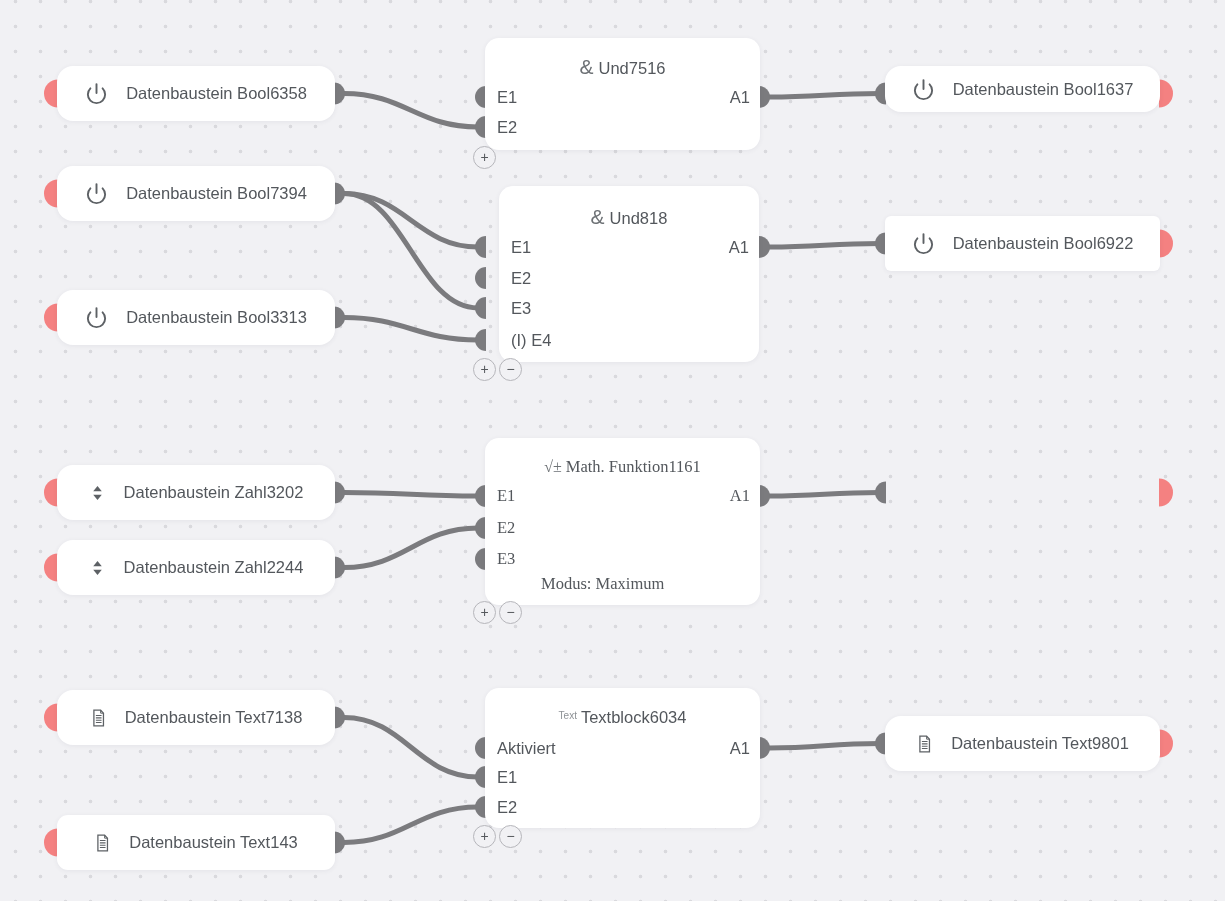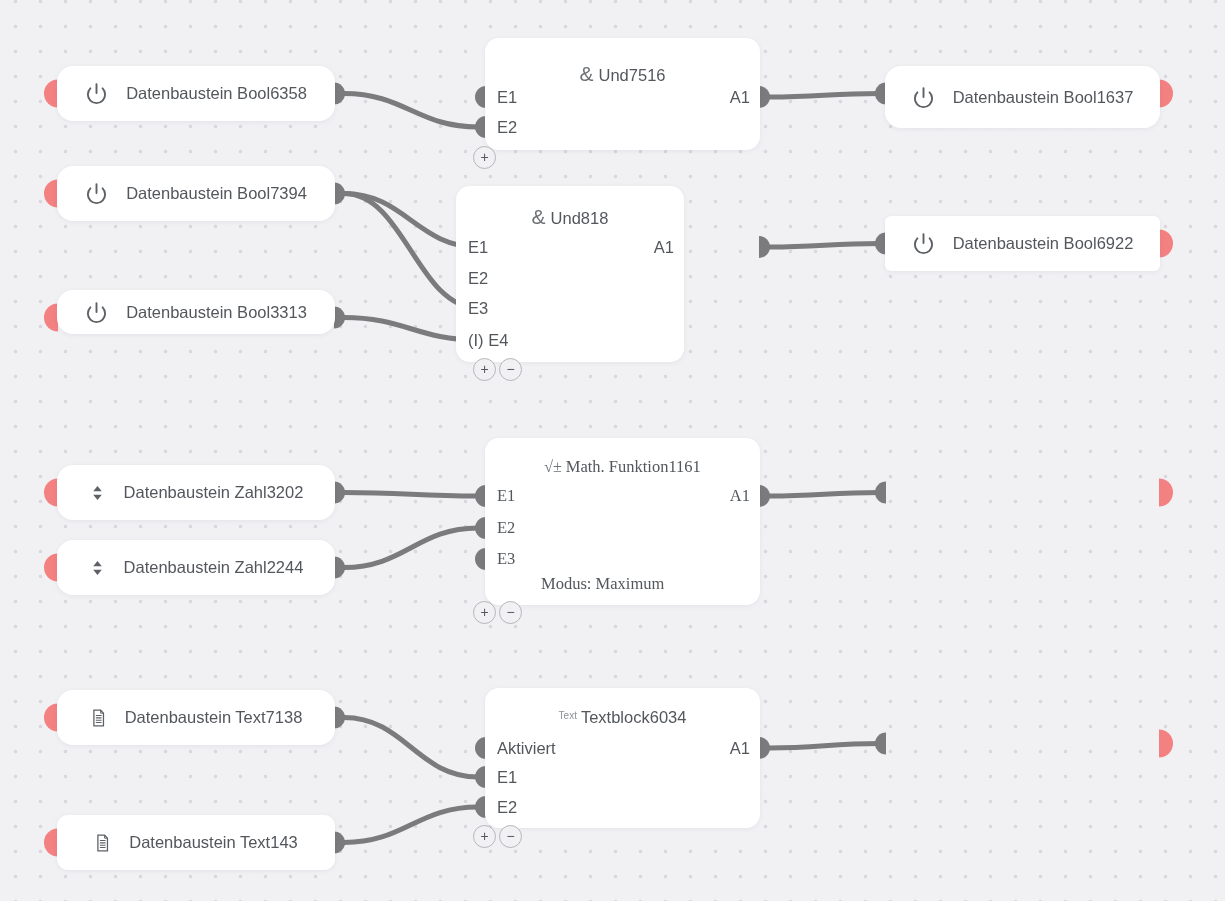--- a/index.html
+++ b/index.html
@@ -102,21 +102,21 @@
     </div>
     <div class="dnode" style="left: 57px; top: 166px; width: 278px; height: 55px;">
       <span class="icon">
         <svg width="23" height="23" viewBox="0 0 24 24" fill="none" stroke="#5d6165" stroke-width="2" stroke-linecap="round">
           <path d="M18.36 6.64a9 9 0 1 1-12.73 0"></path>
           <path d="M12 2.2v9.3"></path>
         </svg>
       </span>
       <span>Datenbaustein Bool7394</span>
     </div>
-    <div class="dnode" style="left: 57px; top: 290px; width: 278px; height: 44px;">
+    <div class="dnode" style="left: 57px; top: 290px; width: 278px; height: 55px;">
       <span class="icon">
         <svg width="23" height="23" viewBox="0 0 24 24" fill="none" stroke="#5d6165" stroke-width="2" stroke-linecap="round">
           <path d="M18.36 6.64a9 9 0 1 1-12.73 0"></path>
           <path d="M12 2.2v9.3"></path>
         </svg>
       </span>
       <span>Datenbaustein Bool3313</span>
     </div>
     <div class="dnode" style="left: 57px; top: 465px; width: 278px; height: 55px;">
       <span class="icon">
@@ -149,46 +149,56 @@
     <div class="dnode" style="left: 57px; top: 815px; width: 278px; height: 55px; border-radius: 11px;">
       <span class="icon">
         <svg width="17" height="20" viewBox="0 0 24 26" fill="none" stroke="#5d6165" stroke-width="1.8">
           <path d="M5.5 2h9.5l4 4.2V24H5.5z"></path>
           <path d="M15 2v4.2h4" stroke-width="1.4"></path>
           <path d="M8.3 9.5h8M8.3 12.8h8M8.3 16.1h8M8.3 19.4h8" stroke-width="1.6"></path>
         </svg>
       </span>
       <span>Datenbaustein Text143</span>
     </div>
-    <div class="dnode" style="left: 885px; top: 66px; width: 275px; height: 62px;">
+    <div class="dnode" style="left: 885px; top: 66px; width: 275px; height: 46px;">
       <span class="icon">
         <svg width="23" height="23" viewBox="0 0 24 24" fill="none" stroke="#5d6165" stroke-width="2" stroke-linecap="round">
           <path d="M18.36 6.64a9 9 0 1 1-12.73 0"></path>
           <path d="M12 2.2v9.3"></path>
         </svg>
       </span>
       <span>Datenbaustein Bool1637</span>
     </div>
     <div class="dnode" style="left: 885px; top: 216px; width: 275px; height: 55px; border-radius: 6px;">
       <span class="icon">
         <svg width="23" height="23" viewBox="0 0 24 24" fill="none" stroke="#5d6165" stroke-width="2" stroke-linecap="round">
           <path d="M18.36 6.64a9 9 0 1 1-12.73 0"></path>
           <path d="M12 2.2v9.3"></path>
         </svg>
       </span>
       <span>Datenbaustein Bool6922</span>
     </div>
+    <div class="dnode" style="left: 885px; top: 716px; width: 275px; height: 55px;">
+      <span class="icon">
+        <svg width="17" height="20" viewBox="0 0 24 26" fill="none" stroke="#5d6165" stroke-width="1.8">
+          <path d="M5.5 2h9.5l4 4.2V24H5.5z"></path>
+          <path d="M15 2v4.2h4" stroke-width="1.4"></path>
+          <path d="M8.3 9.5h8M8.3 12.8h8M8.3 16.1h8M8.3 19.4h8" stroke-width="1.6"></path>
+        </svg>
+      </span>
+      <span>Datenbaustein Text9801</span>
+    </div>
     <div class="fblock" style="left: 485px; top: 38px; width: 275px; height: 112px;">
-      <div class="btitle" style="top: 16px; margin-top: 7px;"><span class="glyph-amp">&amp;</span><span>Und7516</span></div>
+      <div class="btitle" style="top: 16px;"><span class="glyph-amp">&amp;</span><span>Und7516</span></div>
       <div class="prow" style="top: 47px;">E1</div>
       <div class="prow" style="top: 77px;">E2</div>
       <div class="orow" style="top: 47px;">A1</div>
     </div>
     <div class="pm" style="left: 473px; top: 145.5px;">+</div>
-    <div class="fblock" style="left: 456px; top: 186px; width: 228px; height: 176px;">
+    <div class="fblock" style="left: 499px; top: 186px; width: 260px; height: 176px;">
       <div class="btitle" style="top: 18px;"><span class="glyph-amp">&amp;</span><span>Und818</span></div>
       <div class="prow" style="top: 49px;">E1</div>
       <div class="prow" style="top: 80px;">E2</div>
       <div class="prow" style="top: 110px;">E3</div>
       <div class="prow" style="top: 142px;">(I) E4</div>
       <div class="orow" style="top: 49px;">A1</div>
     </div>
     <div class="pm" style="left: 473px; top: 357.5px;">+</div>
     <div class="pm" style="left: 499px; top: 357.5px;">−</div>
     <div class="fblock" style="left: 485px; top: 438px; width: 275px; height: 167px; font-family: Liberation Serif, serif;">

